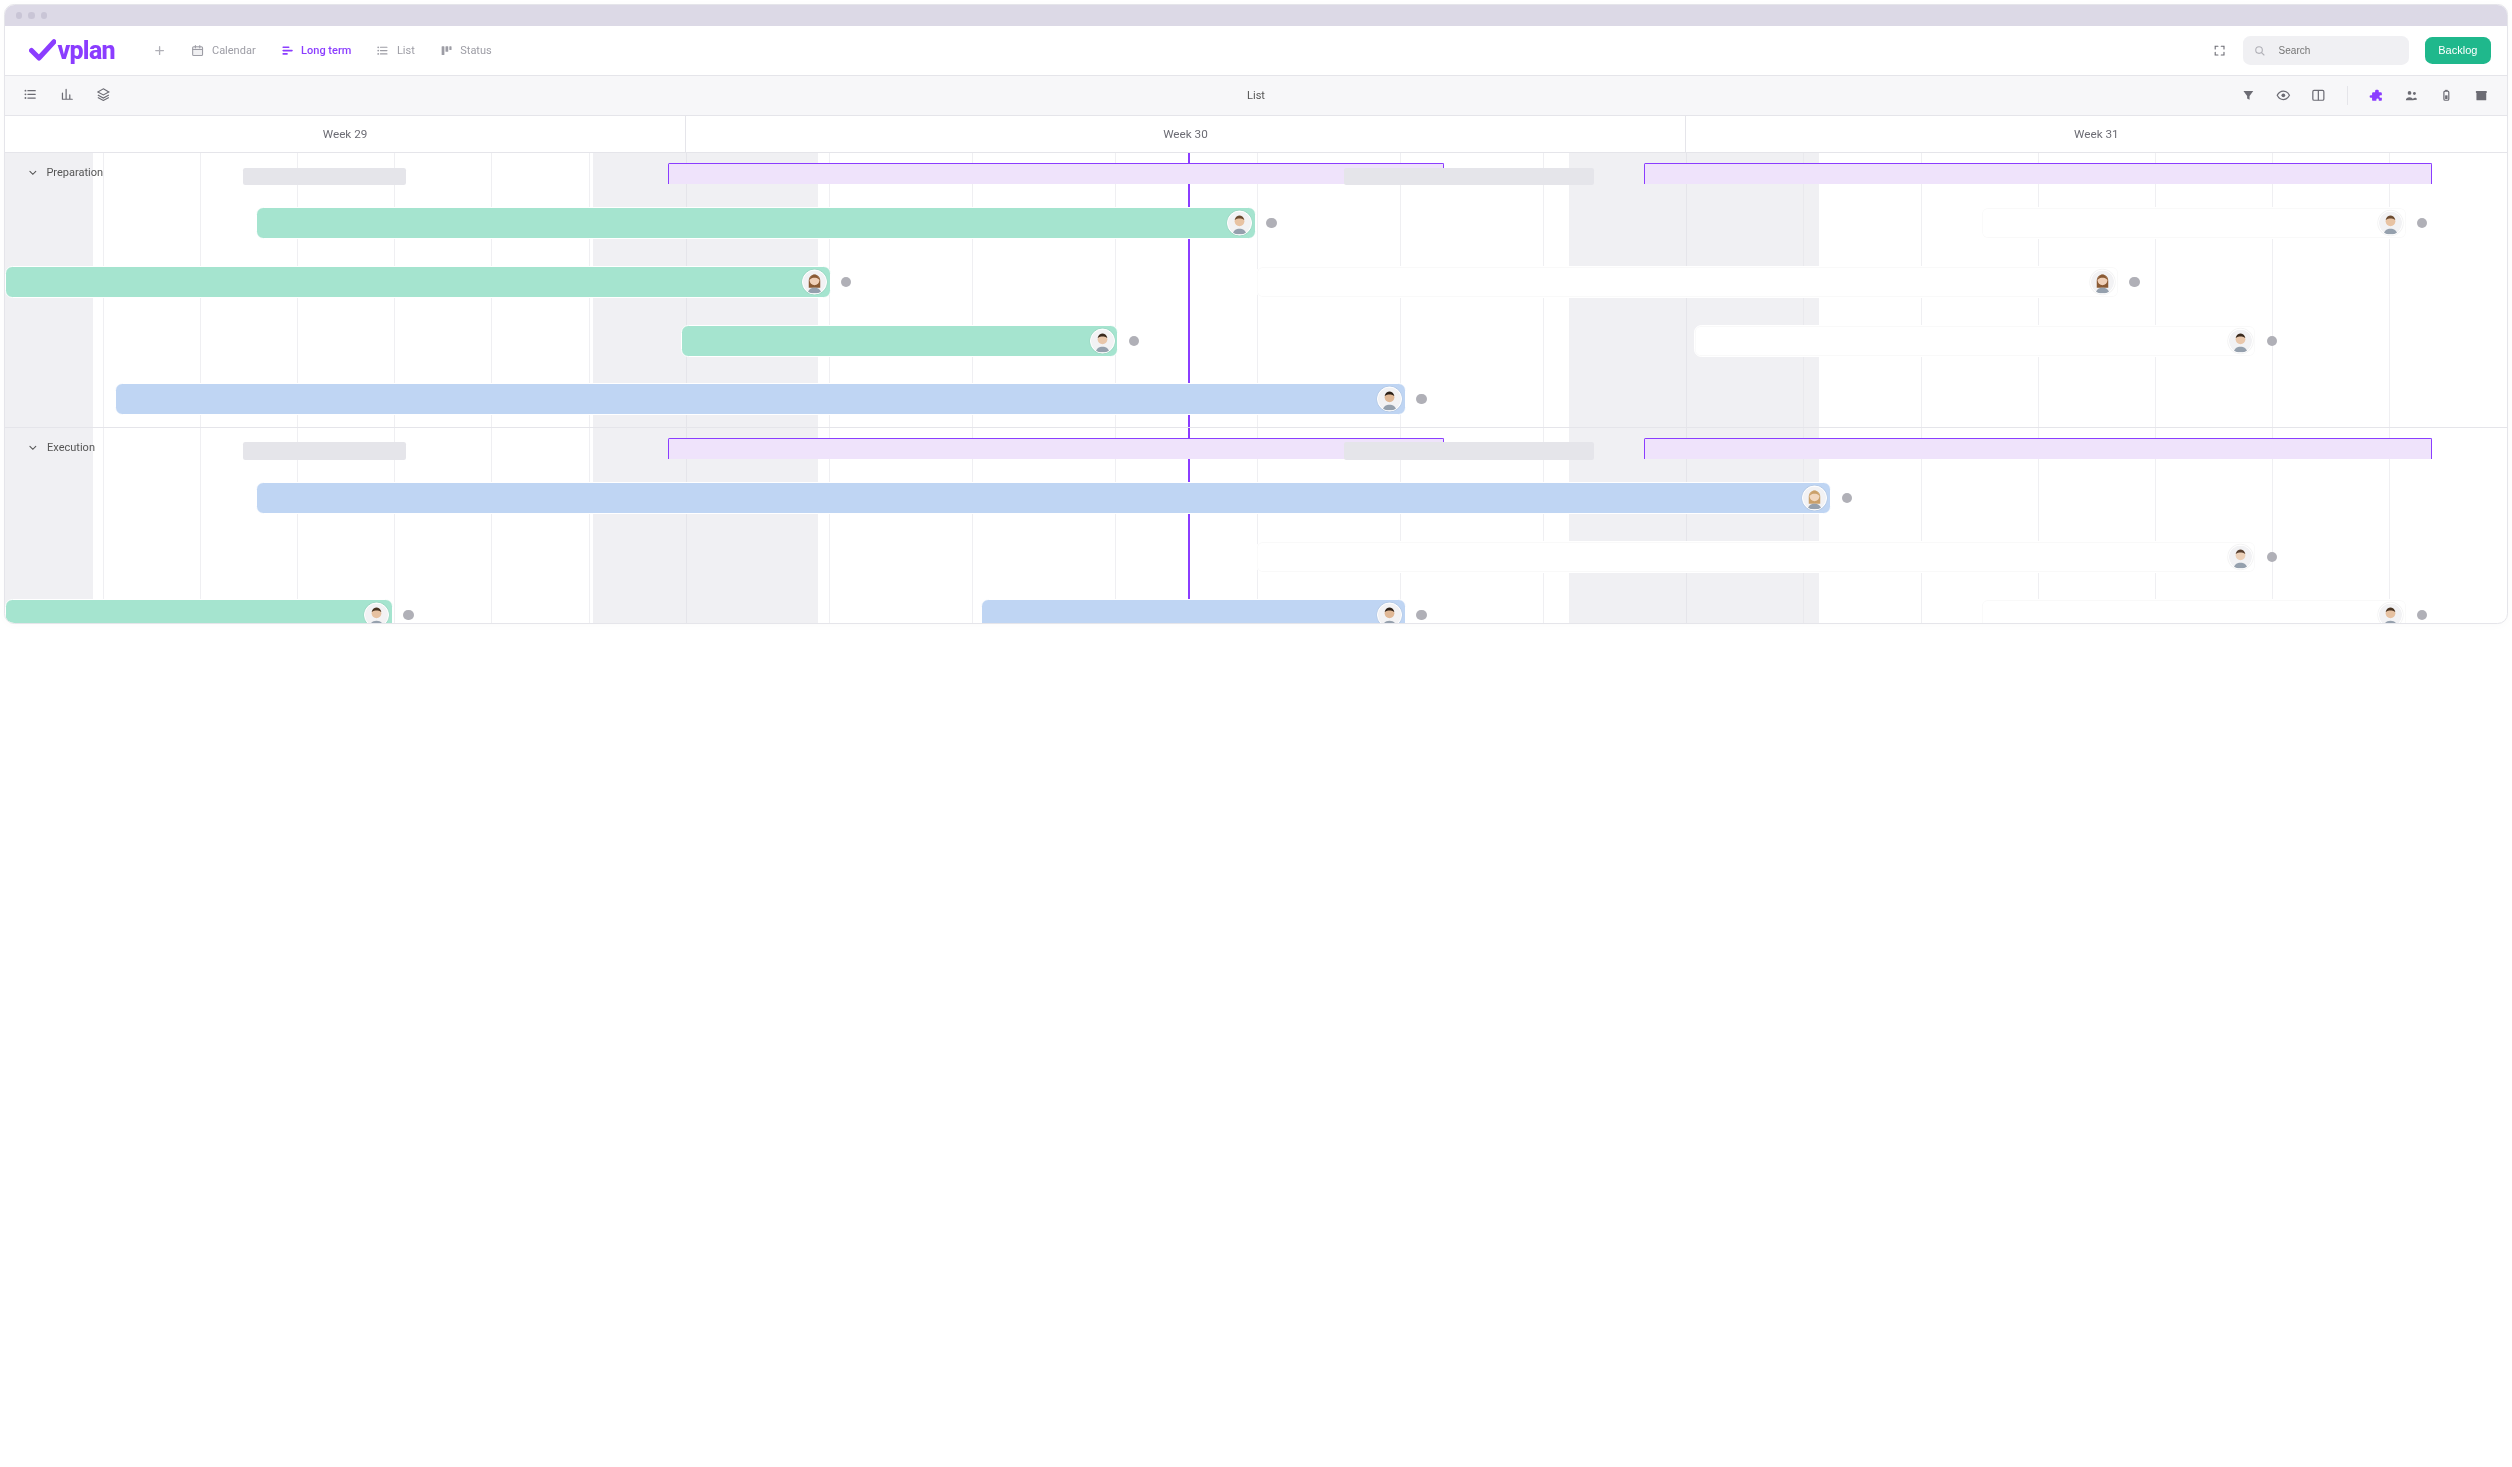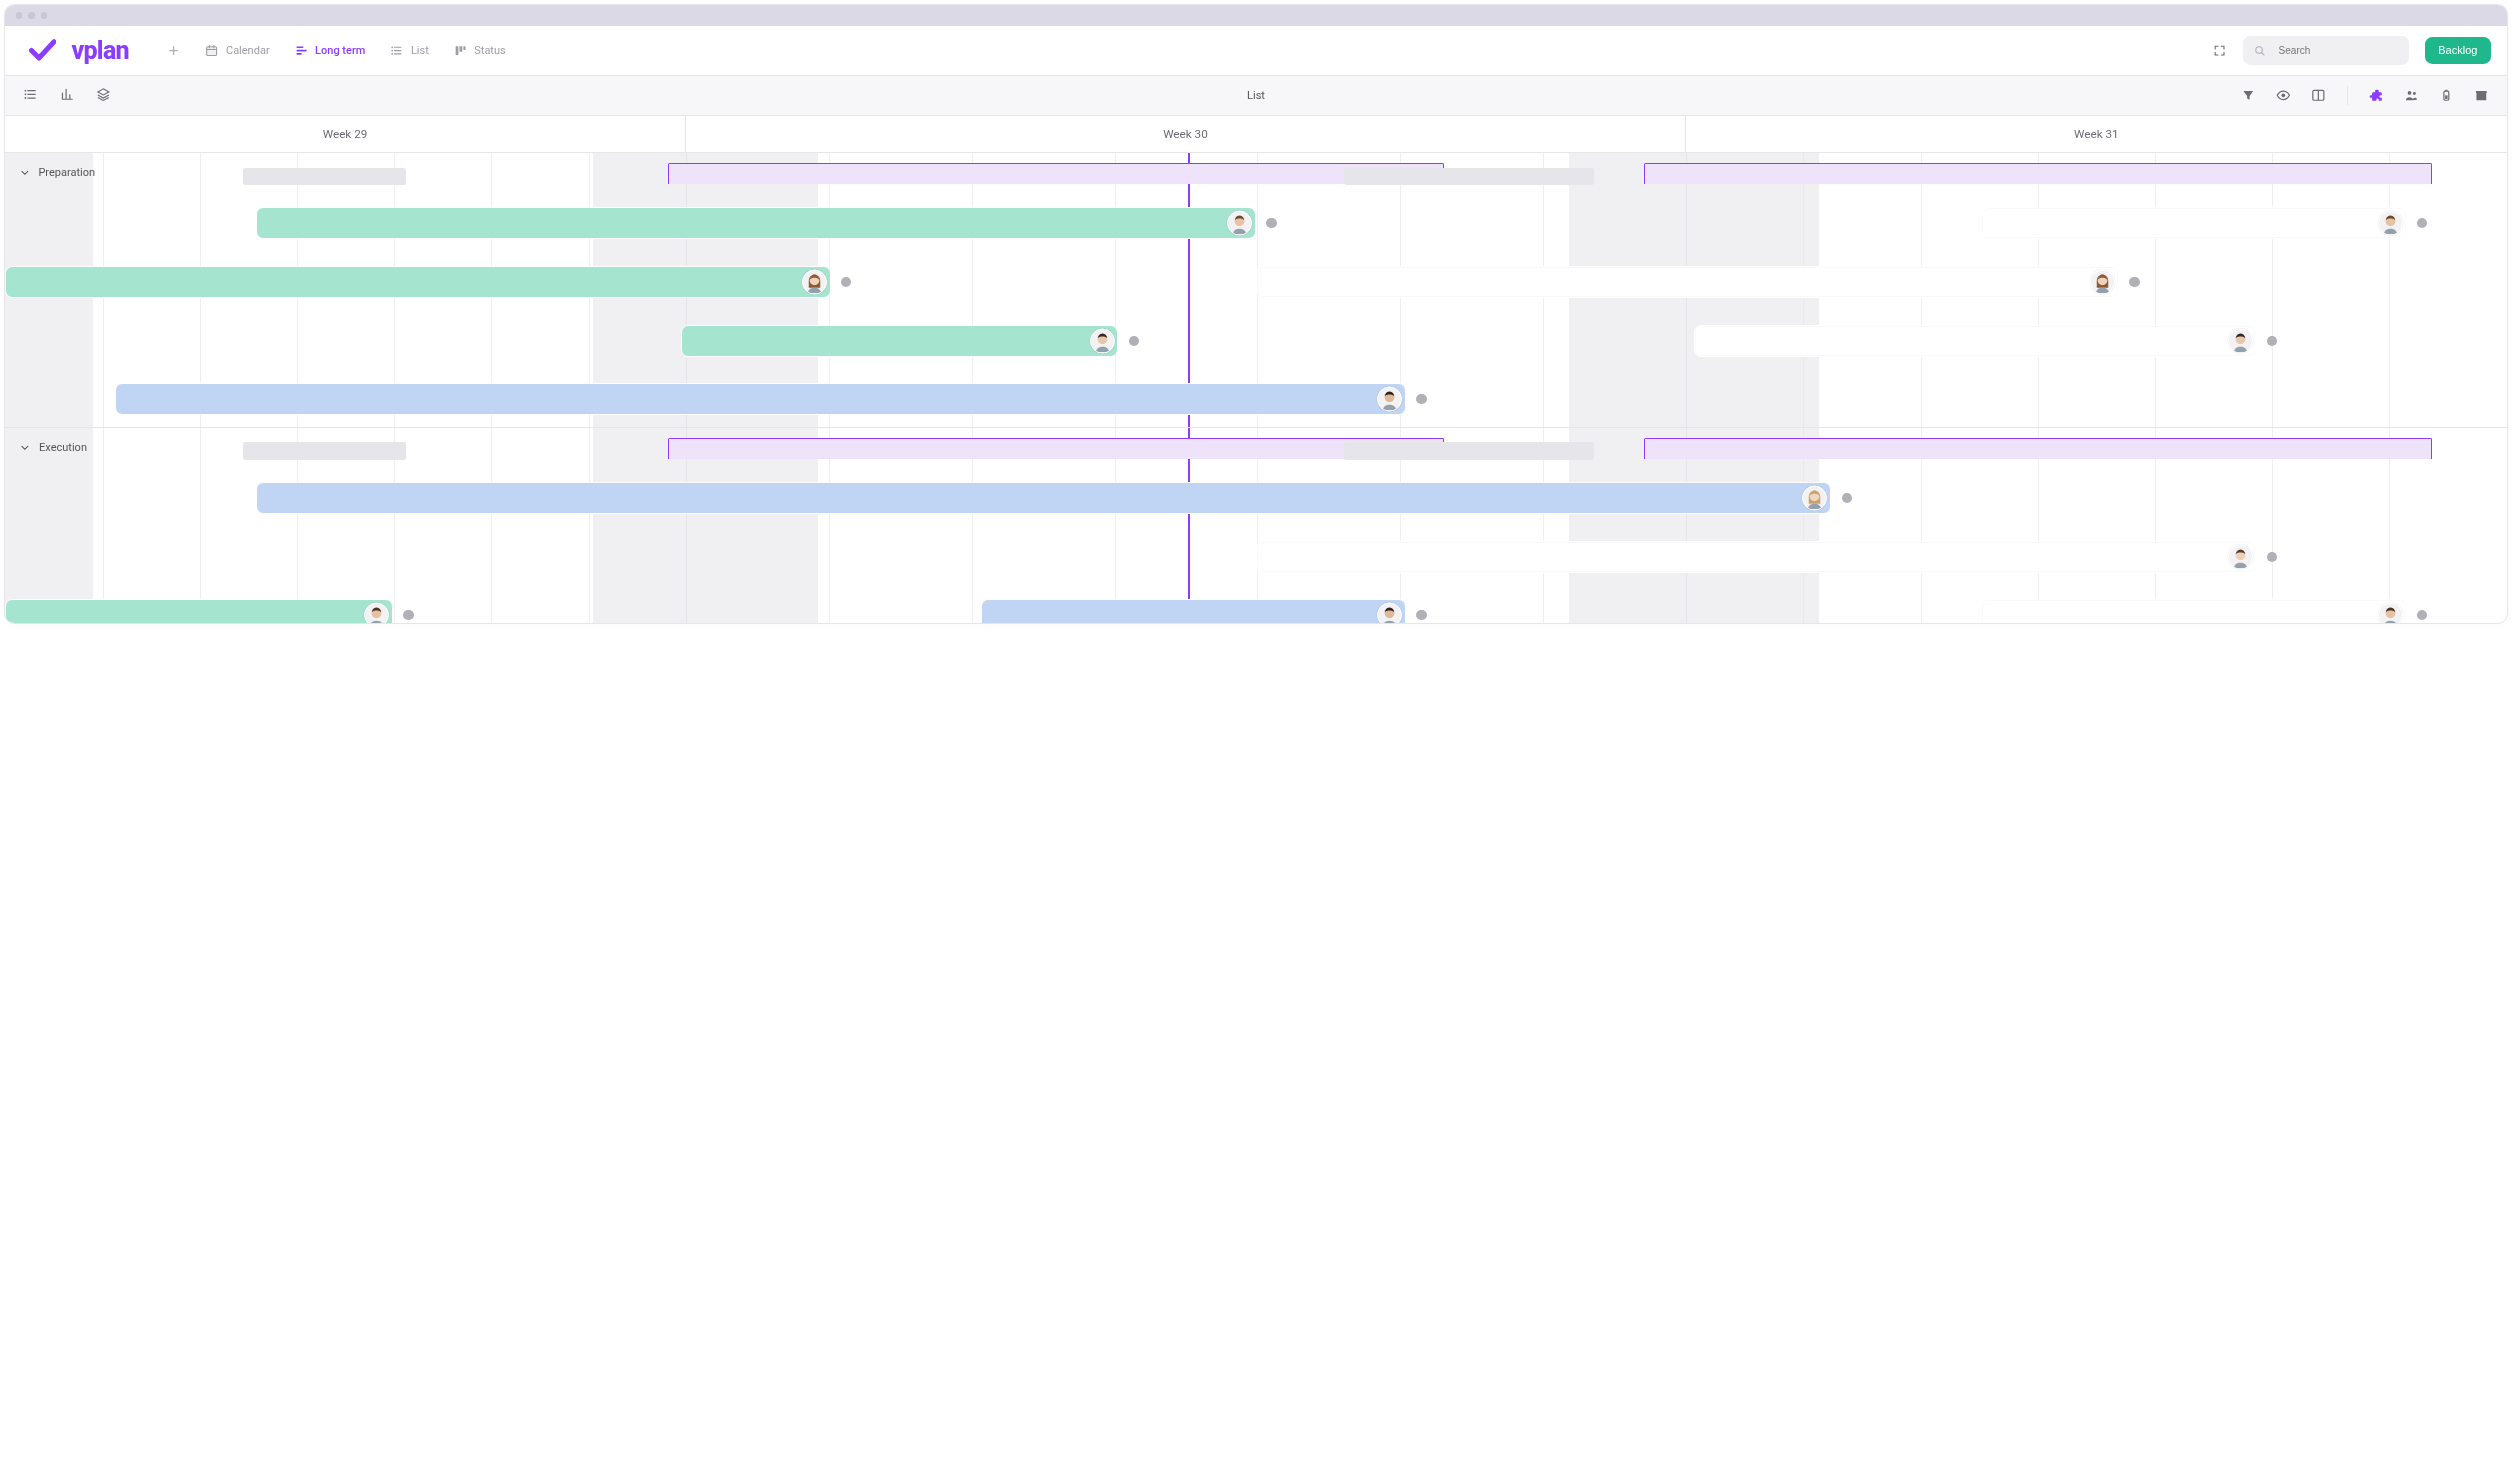--- a/index.html
+++ b/index.html
@@ -38,21 +38,21 @@
   }
   .dot { width:6.6px; height:6.6px; border-radius:50%; background:#c9c5d6; }
 
   
   .header {
     height: 50px;
     display:flex; align-items:center;
     padding: 0 16px 0 23.5px;
     border-bottom: 0.7px solid var(--grey-200);
   }
-  .logo { display:flex; align-items:center; gap:15px; font-weight:800; font-size:25px; letter-spacing:-0.7px; color:var(--purple); }
+  .logo { display:flex; align-items:center; gap:1px; font-weight:800; font-size:25px; letter-spacing:-0.7px; color:var(--purple); }
   .logo svg { height:25px; }
   .btn-plus { margin-left:34px; color:var(--grey-400); font-size:14.7px; width:20.6px; height:20.6px; display:grid; place-items:center; }
   .views { margin-left:22px; display:flex; align-items:center; gap:25px; }
   .view-btn { display:flex; align-items:center; gap:7.3px; color:var(--grey-500); font-size:11px; cursor:pointer; }
   .view-btn svg, .view-btn .vicon { width:13.2px; height:13.2px; }
   .view-btn.active { color:var(--purple); font-weight:500; }
   .header-right { margin-left:auto; display:flex; align-items:center; gap:16px; }
   .icon-btn { width:16px; height:16px; display:grid; place-items:center; color:var(--grey-600); cursor:pointer; }
   .search { display:flex; align-items:center; background:var(--grey-100); border-radius:7.3px; padding:0 4.4px 0 2.9px; height:29px; }
   .search .sicon { width:26.4px; height:26.4px; display:grid; place-items:center; color:var(--grey-400); background:var(--grey-100); border-radius:5.9px; }
@@ -94,21 +94,21 @@
   
   .canvas{ position:relative; height:470px; overflow:hidden; }
   .bg-grid{ position:absolute; inset:0; }
   .weekcol { position:absolute; top:0; bottom:0; border-right:0.7px solid var(--grey-200);}
   .daycol { position:absolute; top:0; bottom:0; width:0.7px; background:var(--grey-200); opacity:.6;}
   .weekend { position:absolute; top:0; bottom:0; background:var(--grey-100);}
 
   .today-line{ position:absolute; top:-7.3px; bottom:0; width:1.5px; background:var(--purple);}
 
   .group-head{
-    position:absolute; left:14px; display:flex; align-items:flex-end; gap:7.3px;
+    position:absolute; left:22px; display:flex; align-items:flex-end; gap:7.3px;
     color:var(--grey-700); font-size:11px;
   }
   .group-head .chev{ width:11.7px; height:11.7px; color:var(--grey-700);}
 
   .capacity{ position:absolute; height:20.6px; background:var(--cap-purple); border:0.7px solid var(--purple); border-bottom:none; border-top-left-radius:1.5px; border-top-right-radius:1.5px;}
   .cap-back{position:absolute;height:17.6px;background:var(--grey-200);border-radius:2.2px;}
 
   .bar{ position:absolute; height:32px; border-radius:7.3px; background:#fff; border:0.7px solid #fff; }
   .bar.green{ background:var(--green-fill);}
   .bar.blue { background:var(--blue-fill);}

